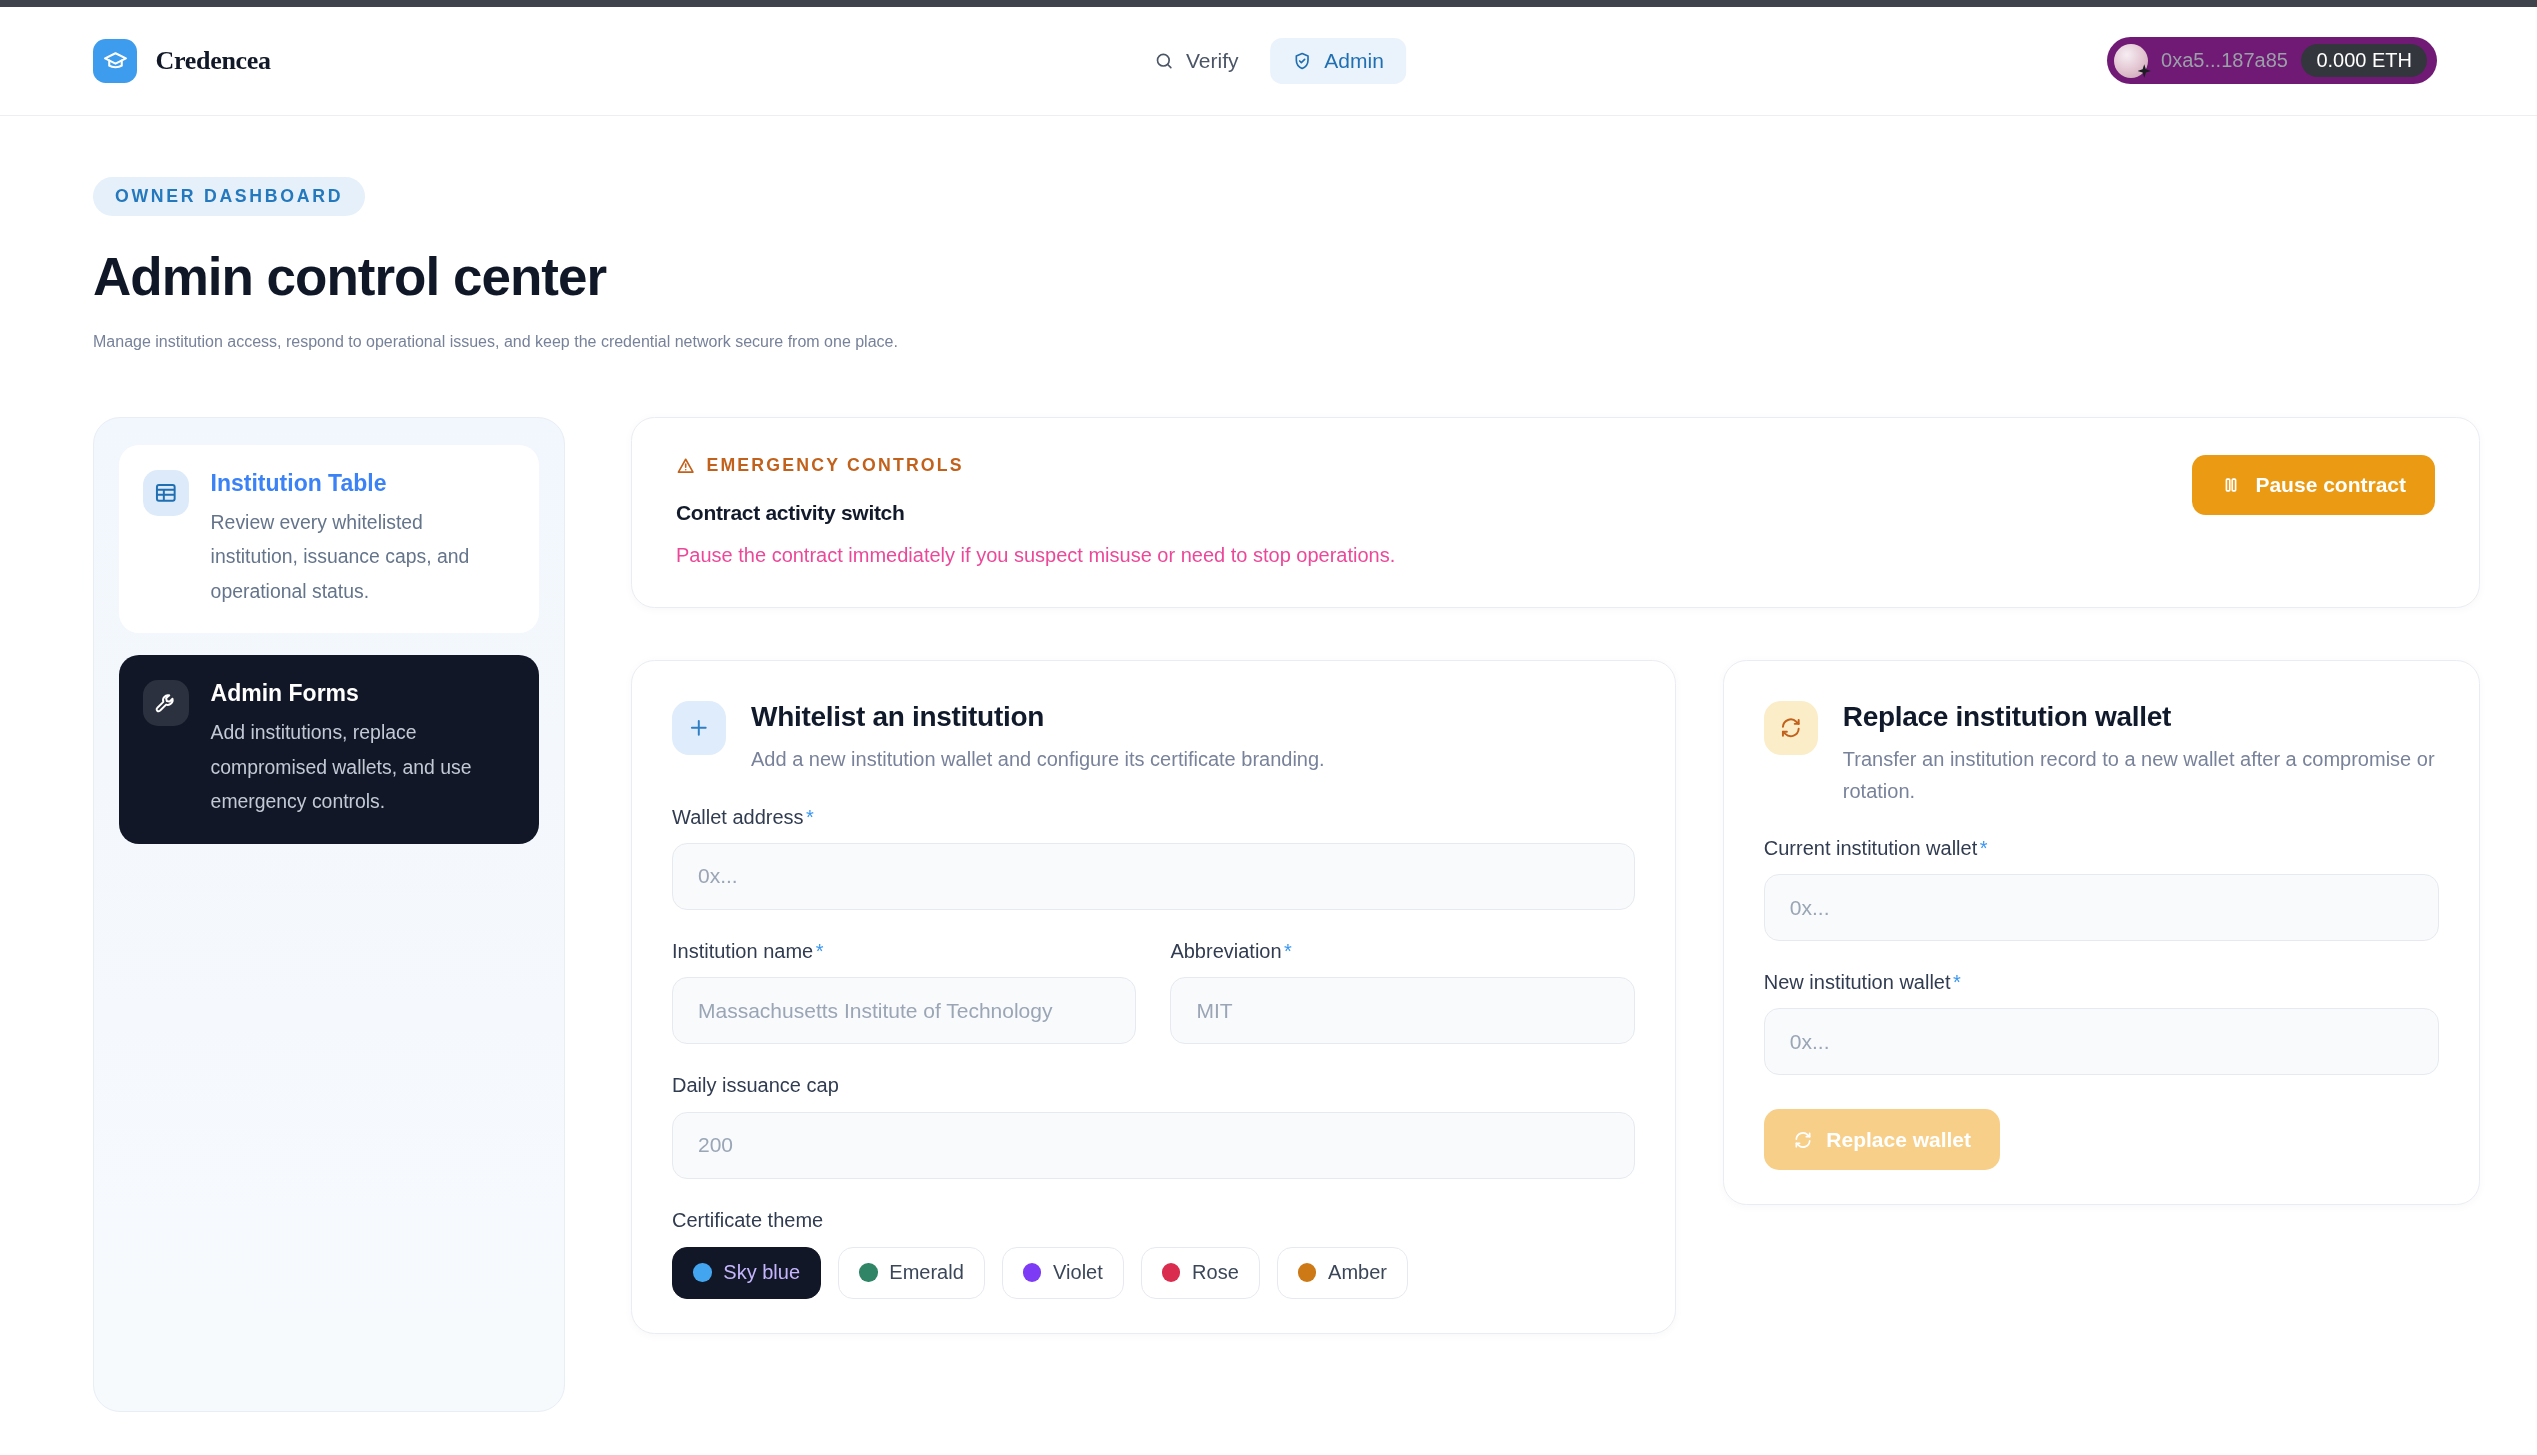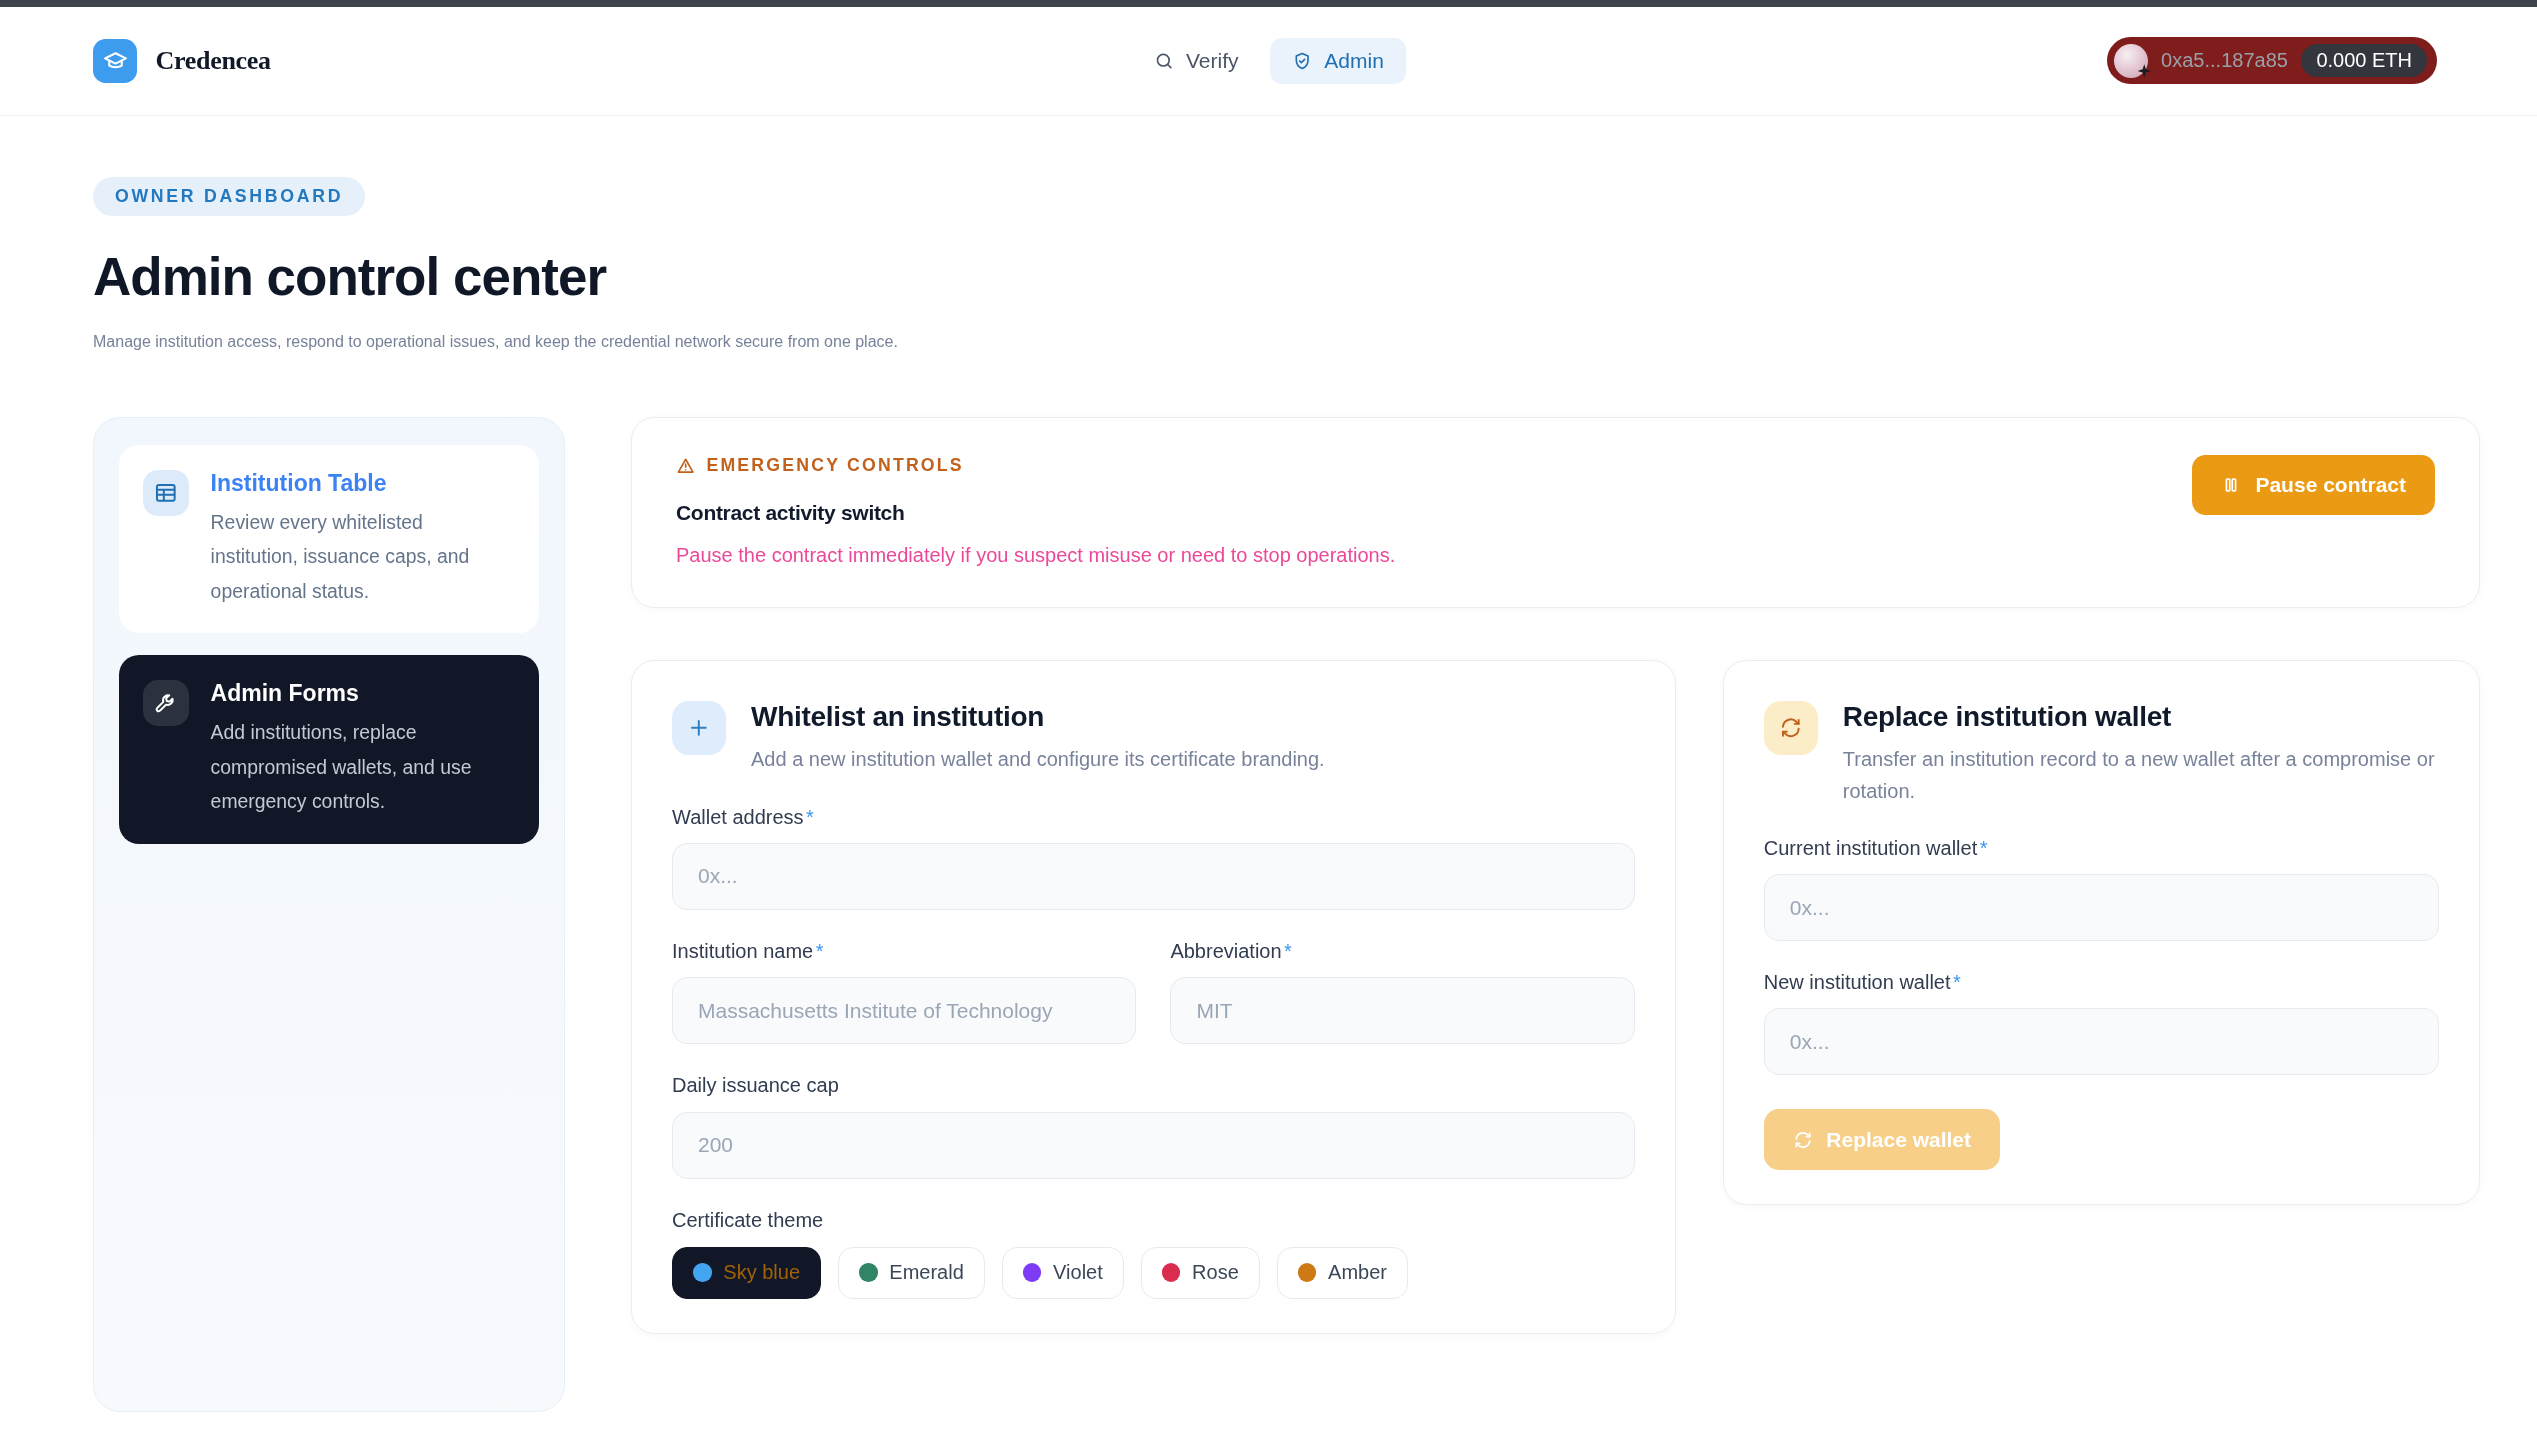--- a/index.html
+++ b/index.html
@@ -37,21 +37,21 @@
   .nav-item {
     display: flex; align-items: center; gap: 11.8px;
     padding: 11px 22px; border-radius: 11.8px;
     font-size: 21px; color: #4b5565; font-weight: 400;
     cursor: pointer;
   }
   .nav-item.active { background: #eaf3fc; color: #1f6fb2; }
   .wallet-pill {
     position: absolute; right: 101px;
     display: flex; align-items: center; gap: 13.5px;
-    background: #7f1d1d; border-radius: 842px;
+    background: #701a75; border-radius: 842px;
     padding: 6.7px 10px 6.7px 6.7px;
     height: 47px;
   }
   .wallet-avatar {
     width: 34px; height: 34px; border-radius: 50%;
     background: radial-gradient(circle at 38% 32%, #f6eef2 0%, #e4c8d4 48%, #c79fae 100%);
     position: relative; flex: none;
   }
   .wallet-avatar::after {
     content: ""; position: absolute; right: -3.4px; bottom: 0px;
@@ -175,21 +175,21 @@
     padding: 18.5px 29px; cursor: pointer;
   }
   .theme-row { display: flex; gap: 17px; margin-top: 15px; flex-wrap: nowrap; }
   .theme-chip {
     display: flex; align-items: center; gap: 11.8px;
     border: 0.8px solid #e6eaf0; border-radius: 15px;
     background: #ffffff; padding: 13.5px 20px;
     font-size: 20px; color: #3b4759; cursor: pointer;
     white-space: nowrap;
   }
-  .theme-chip.selected { background: #111726; border-color: #111726; color: #a16207; }
+  .theme-chip.selected { background: #111726; border-color: #111726; color: #c4b5fd; }
   .dot { width: 18.5px; height: 18.5px; border-radius: 50%; flex: none; }
   svg { display: block; }
 </style>
 </head>
 <body>
 
 <div class="browser-chrome"></div>
 
 <div class="topbar">
   <div class="brand">

